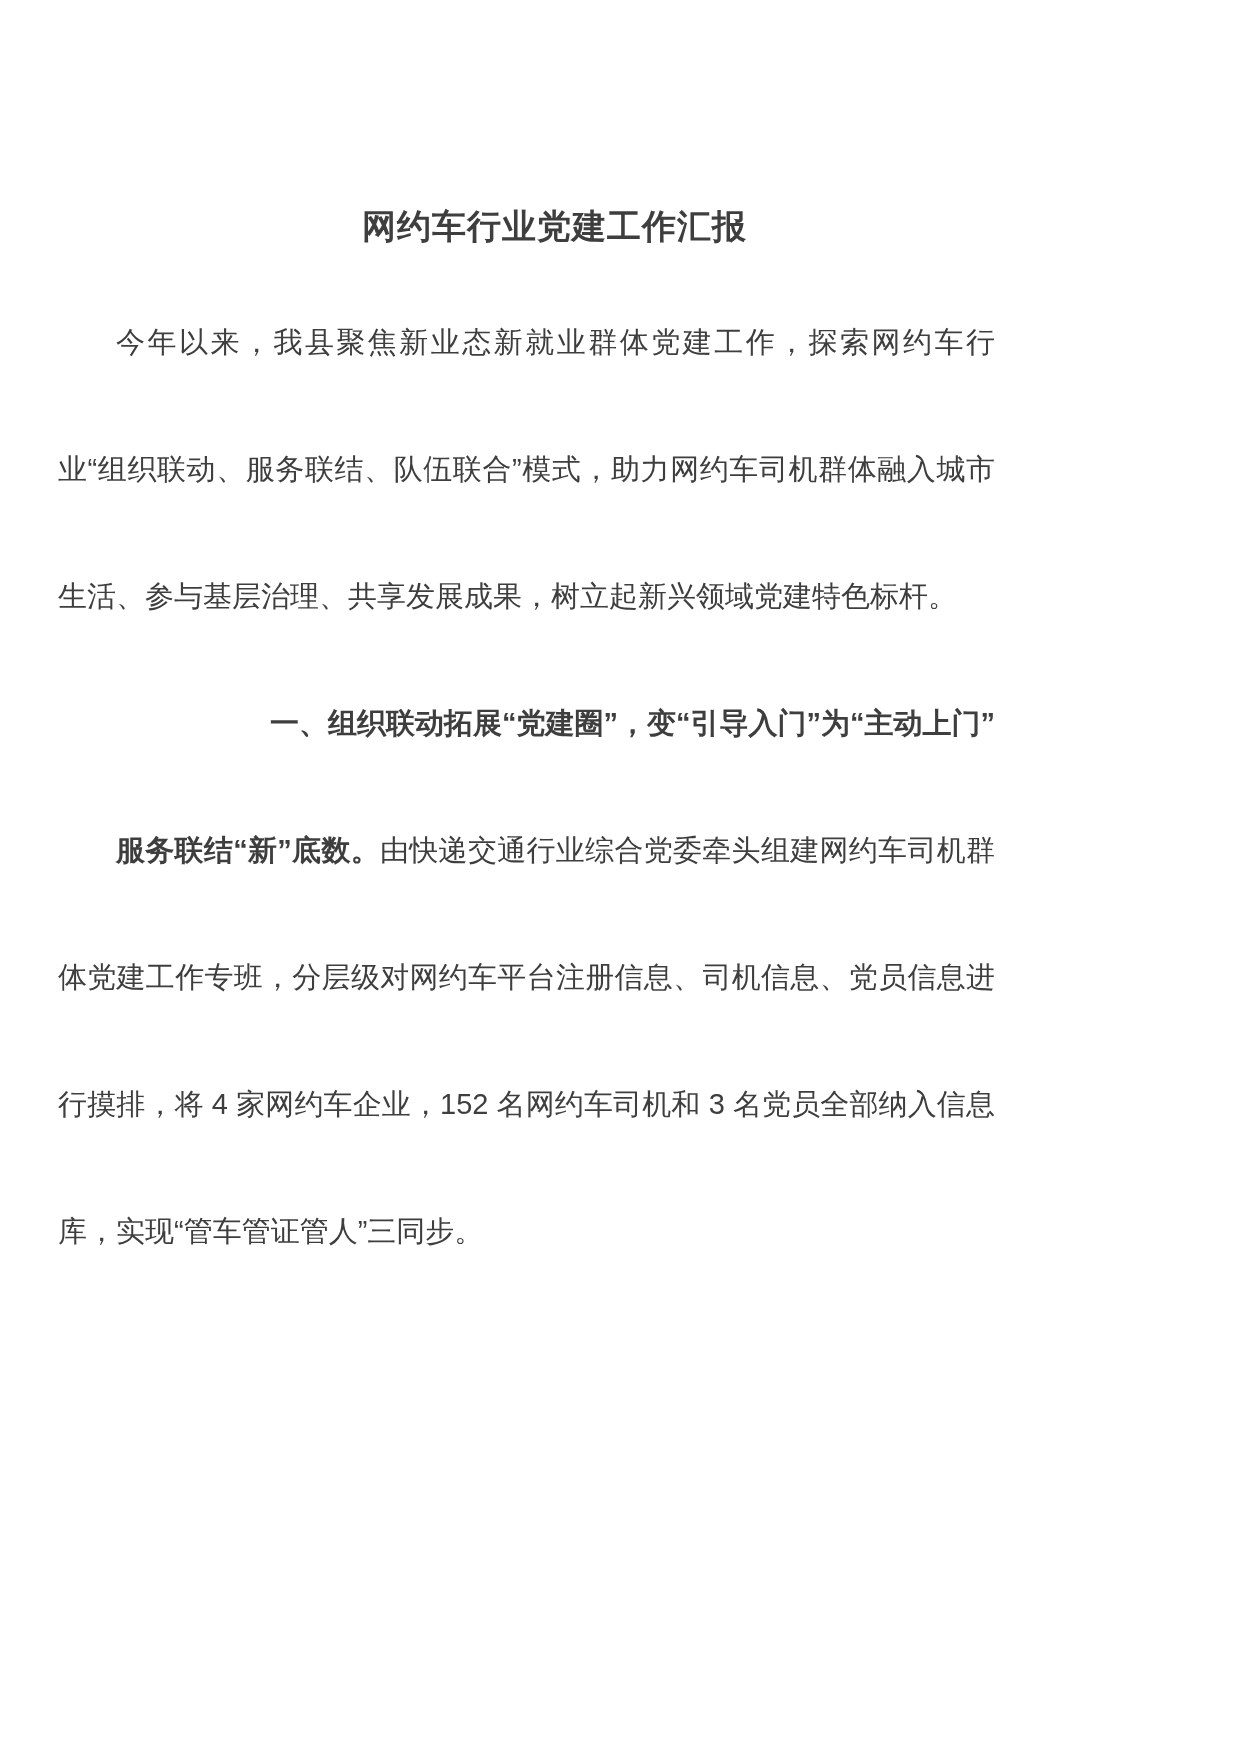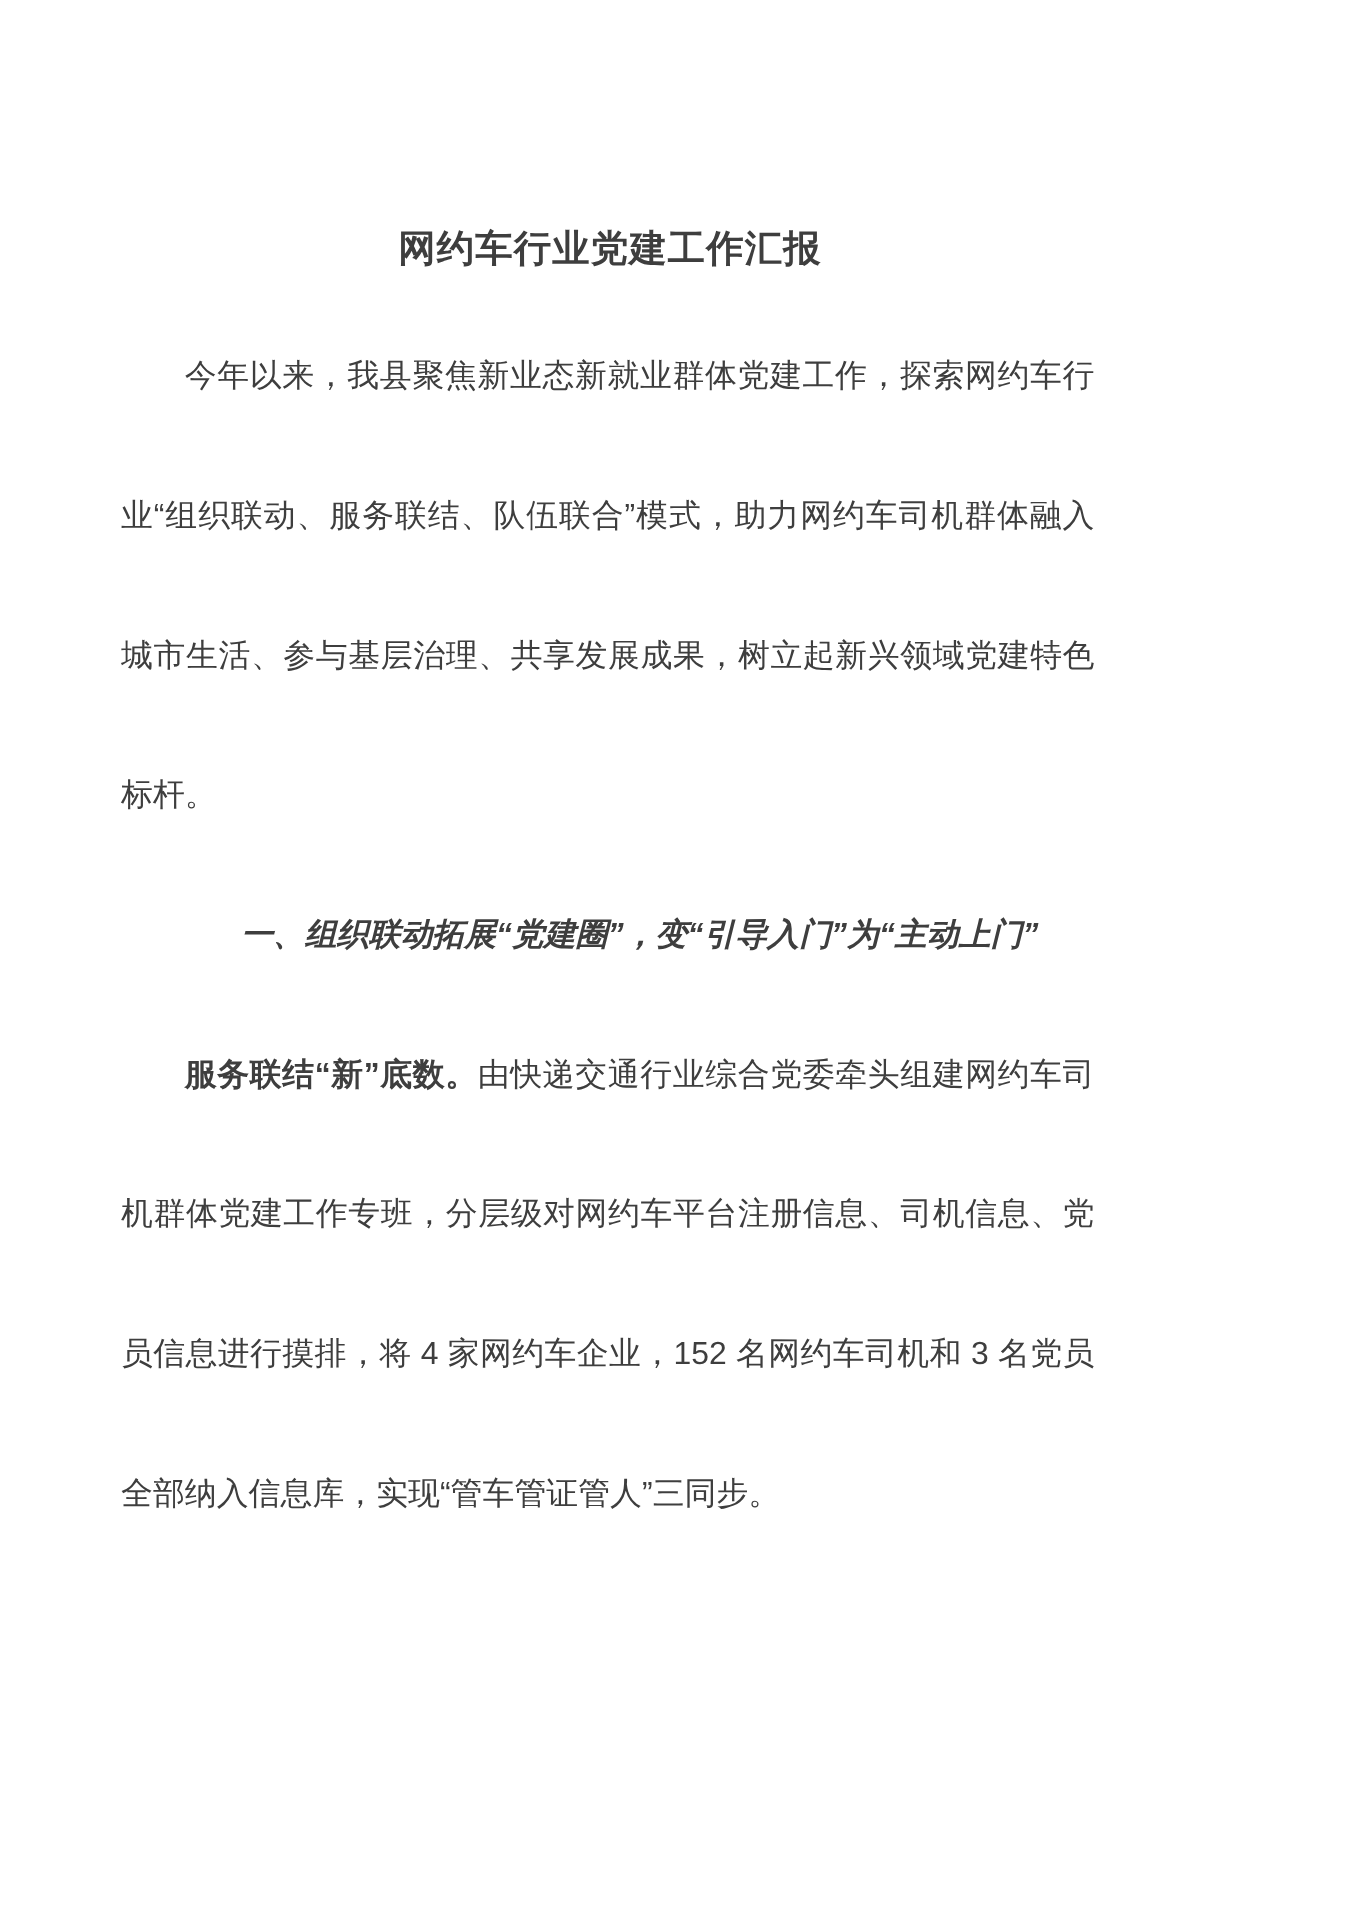--- a/index.html
+++ b/index.html
@@ -24,38 +24,37 @@
     margin: 0;
     padding-top: 203px;
     font-size: 34px;
     line-height: 46px;
     font-weight: 700;
     text-align: center;
     letter-spacing: 1px;
   }
   .doc-body {
     margin-top: 30px;
-    padding-left: 110px;
+    padding-left: 58px;
     padding-right: 114px;
     font-size: 29px;
     line-height: 127px;
   }
   .doc-body p {
     margin: 0;
     text-indent: 2em;
     text-align: justify;
     word-break: break-all;
   }
   .doc-body p .lead {
     font-weight: 700;
   }
   .doc-body p.heading {
     font-weight: 700;
-    text-align: center;
-    font-style: italic;
+    text-align: right;
   }
 </style>
 </head>
 <body>
 
 <div class="page">
 
   <h1 class="doc-title">网约车行业党建工作汇报</h1>
 
   <div class="doc-body">

